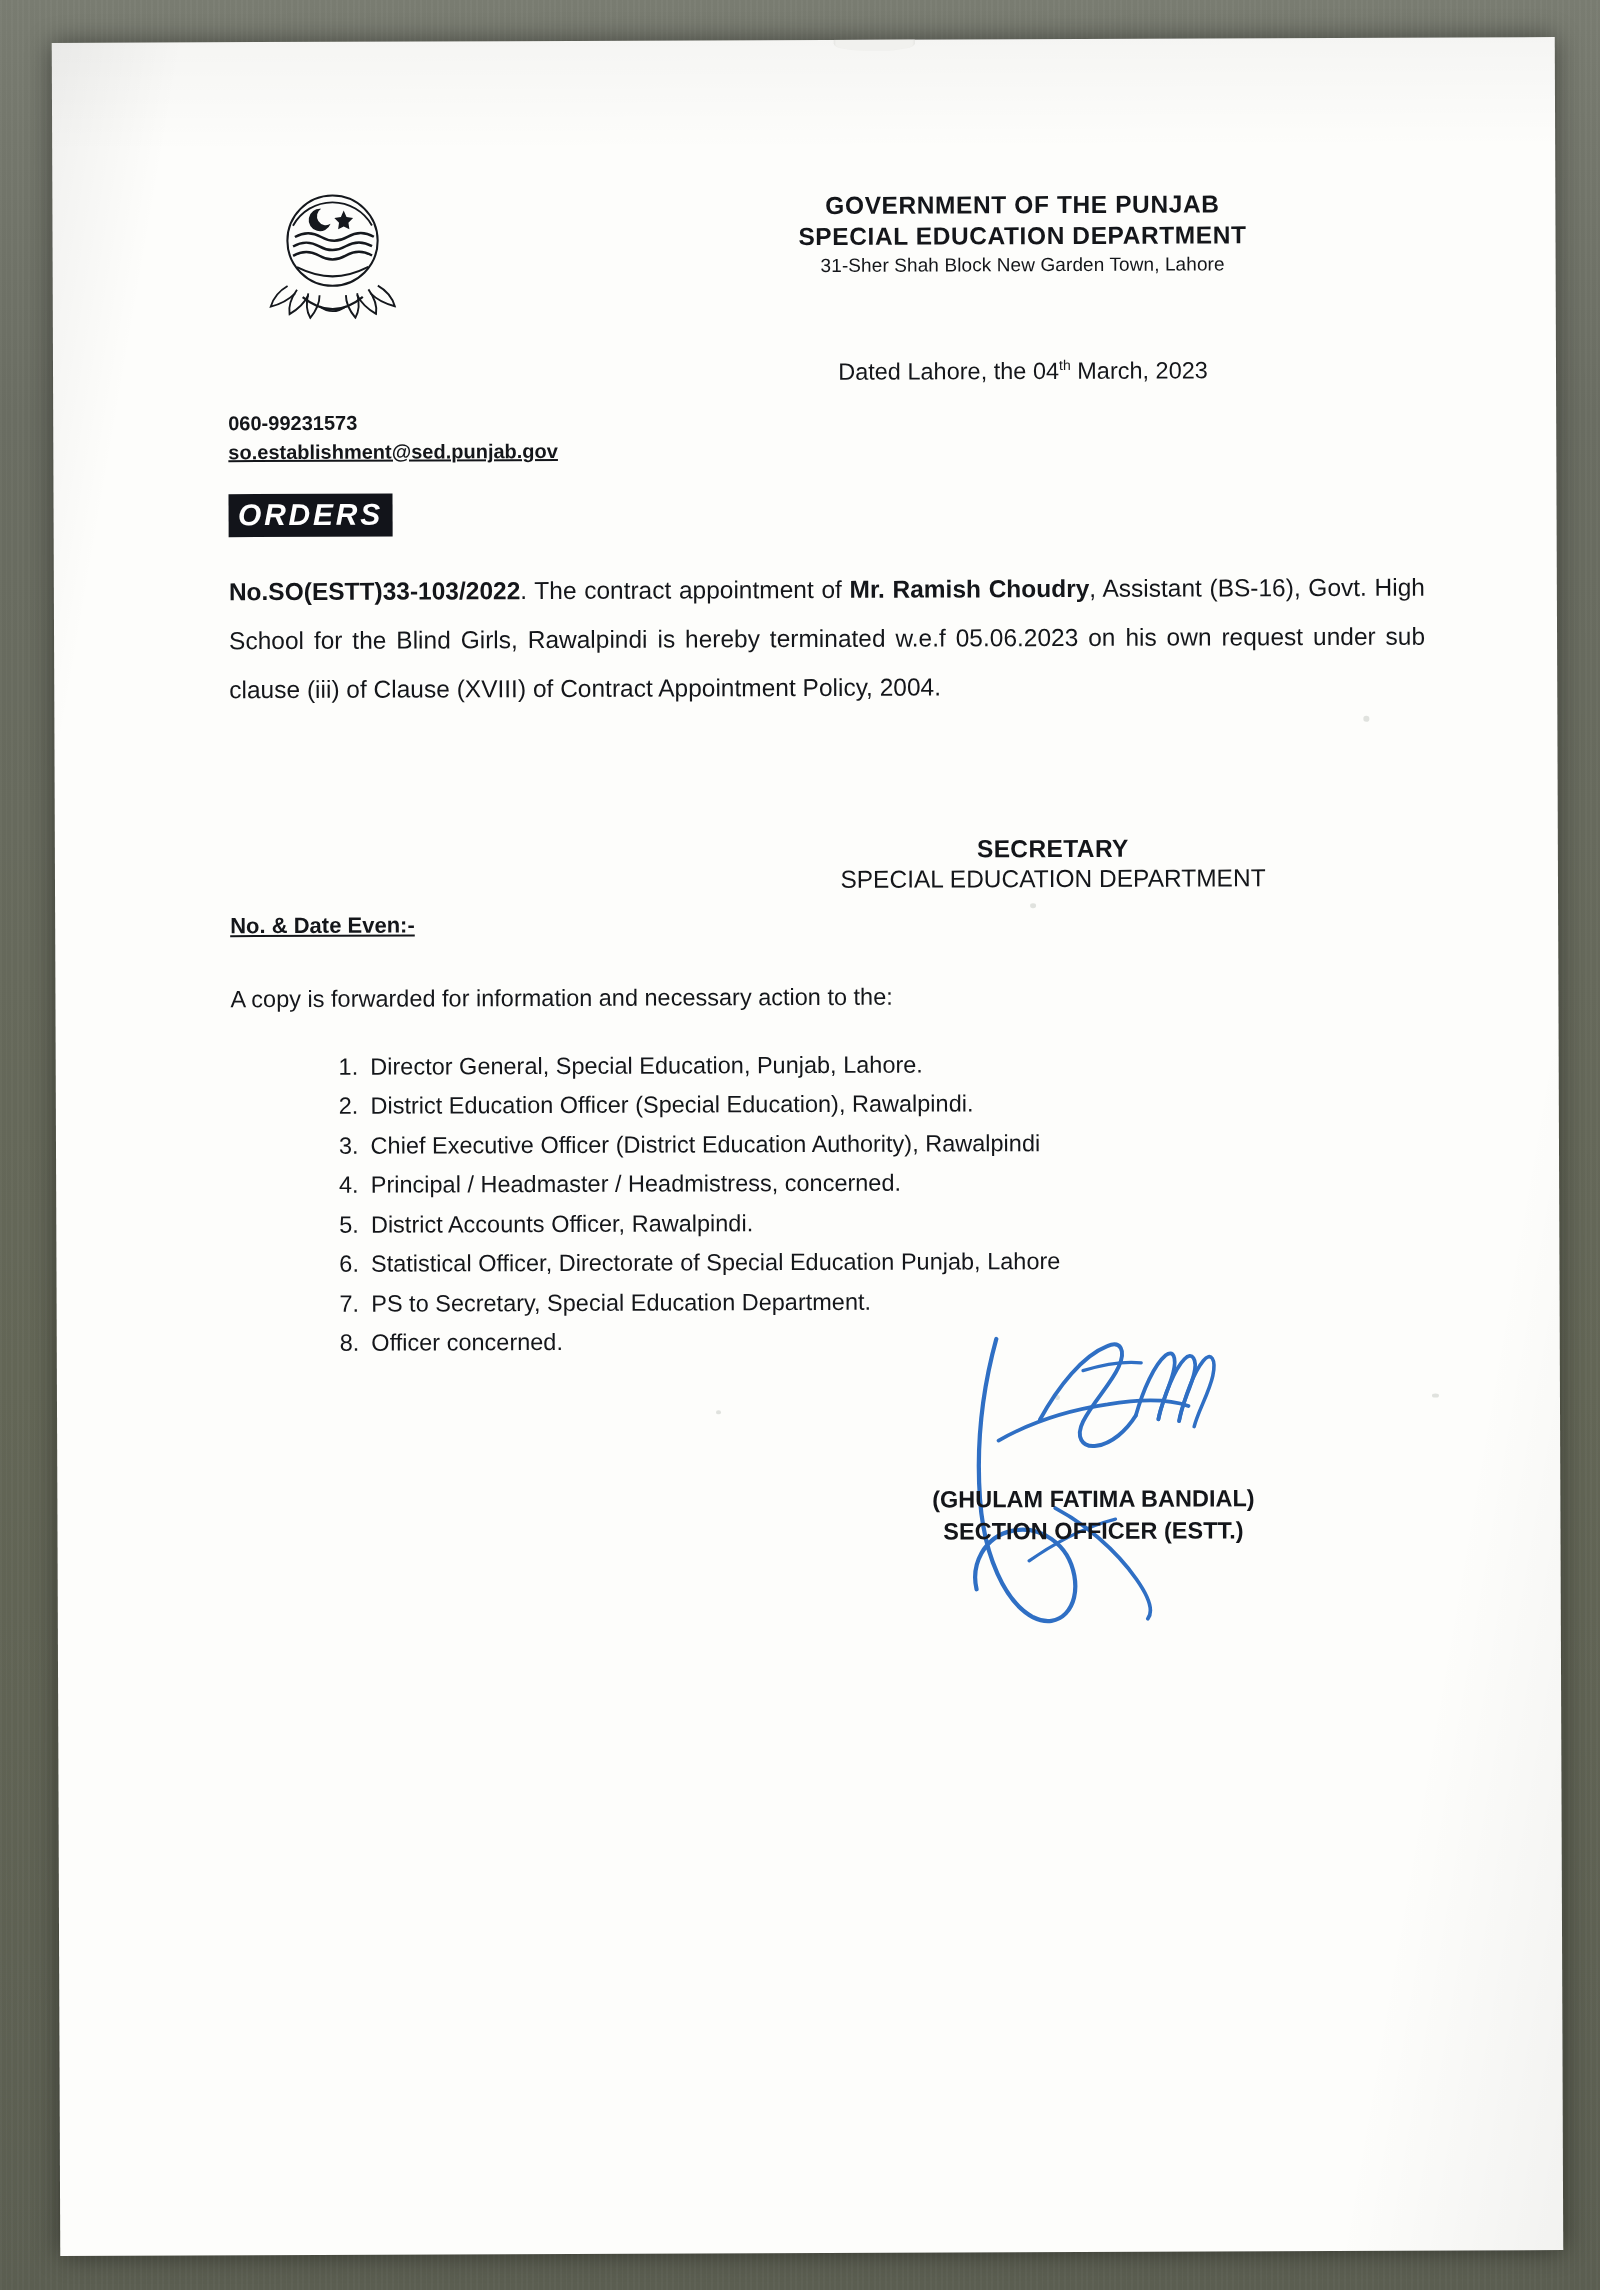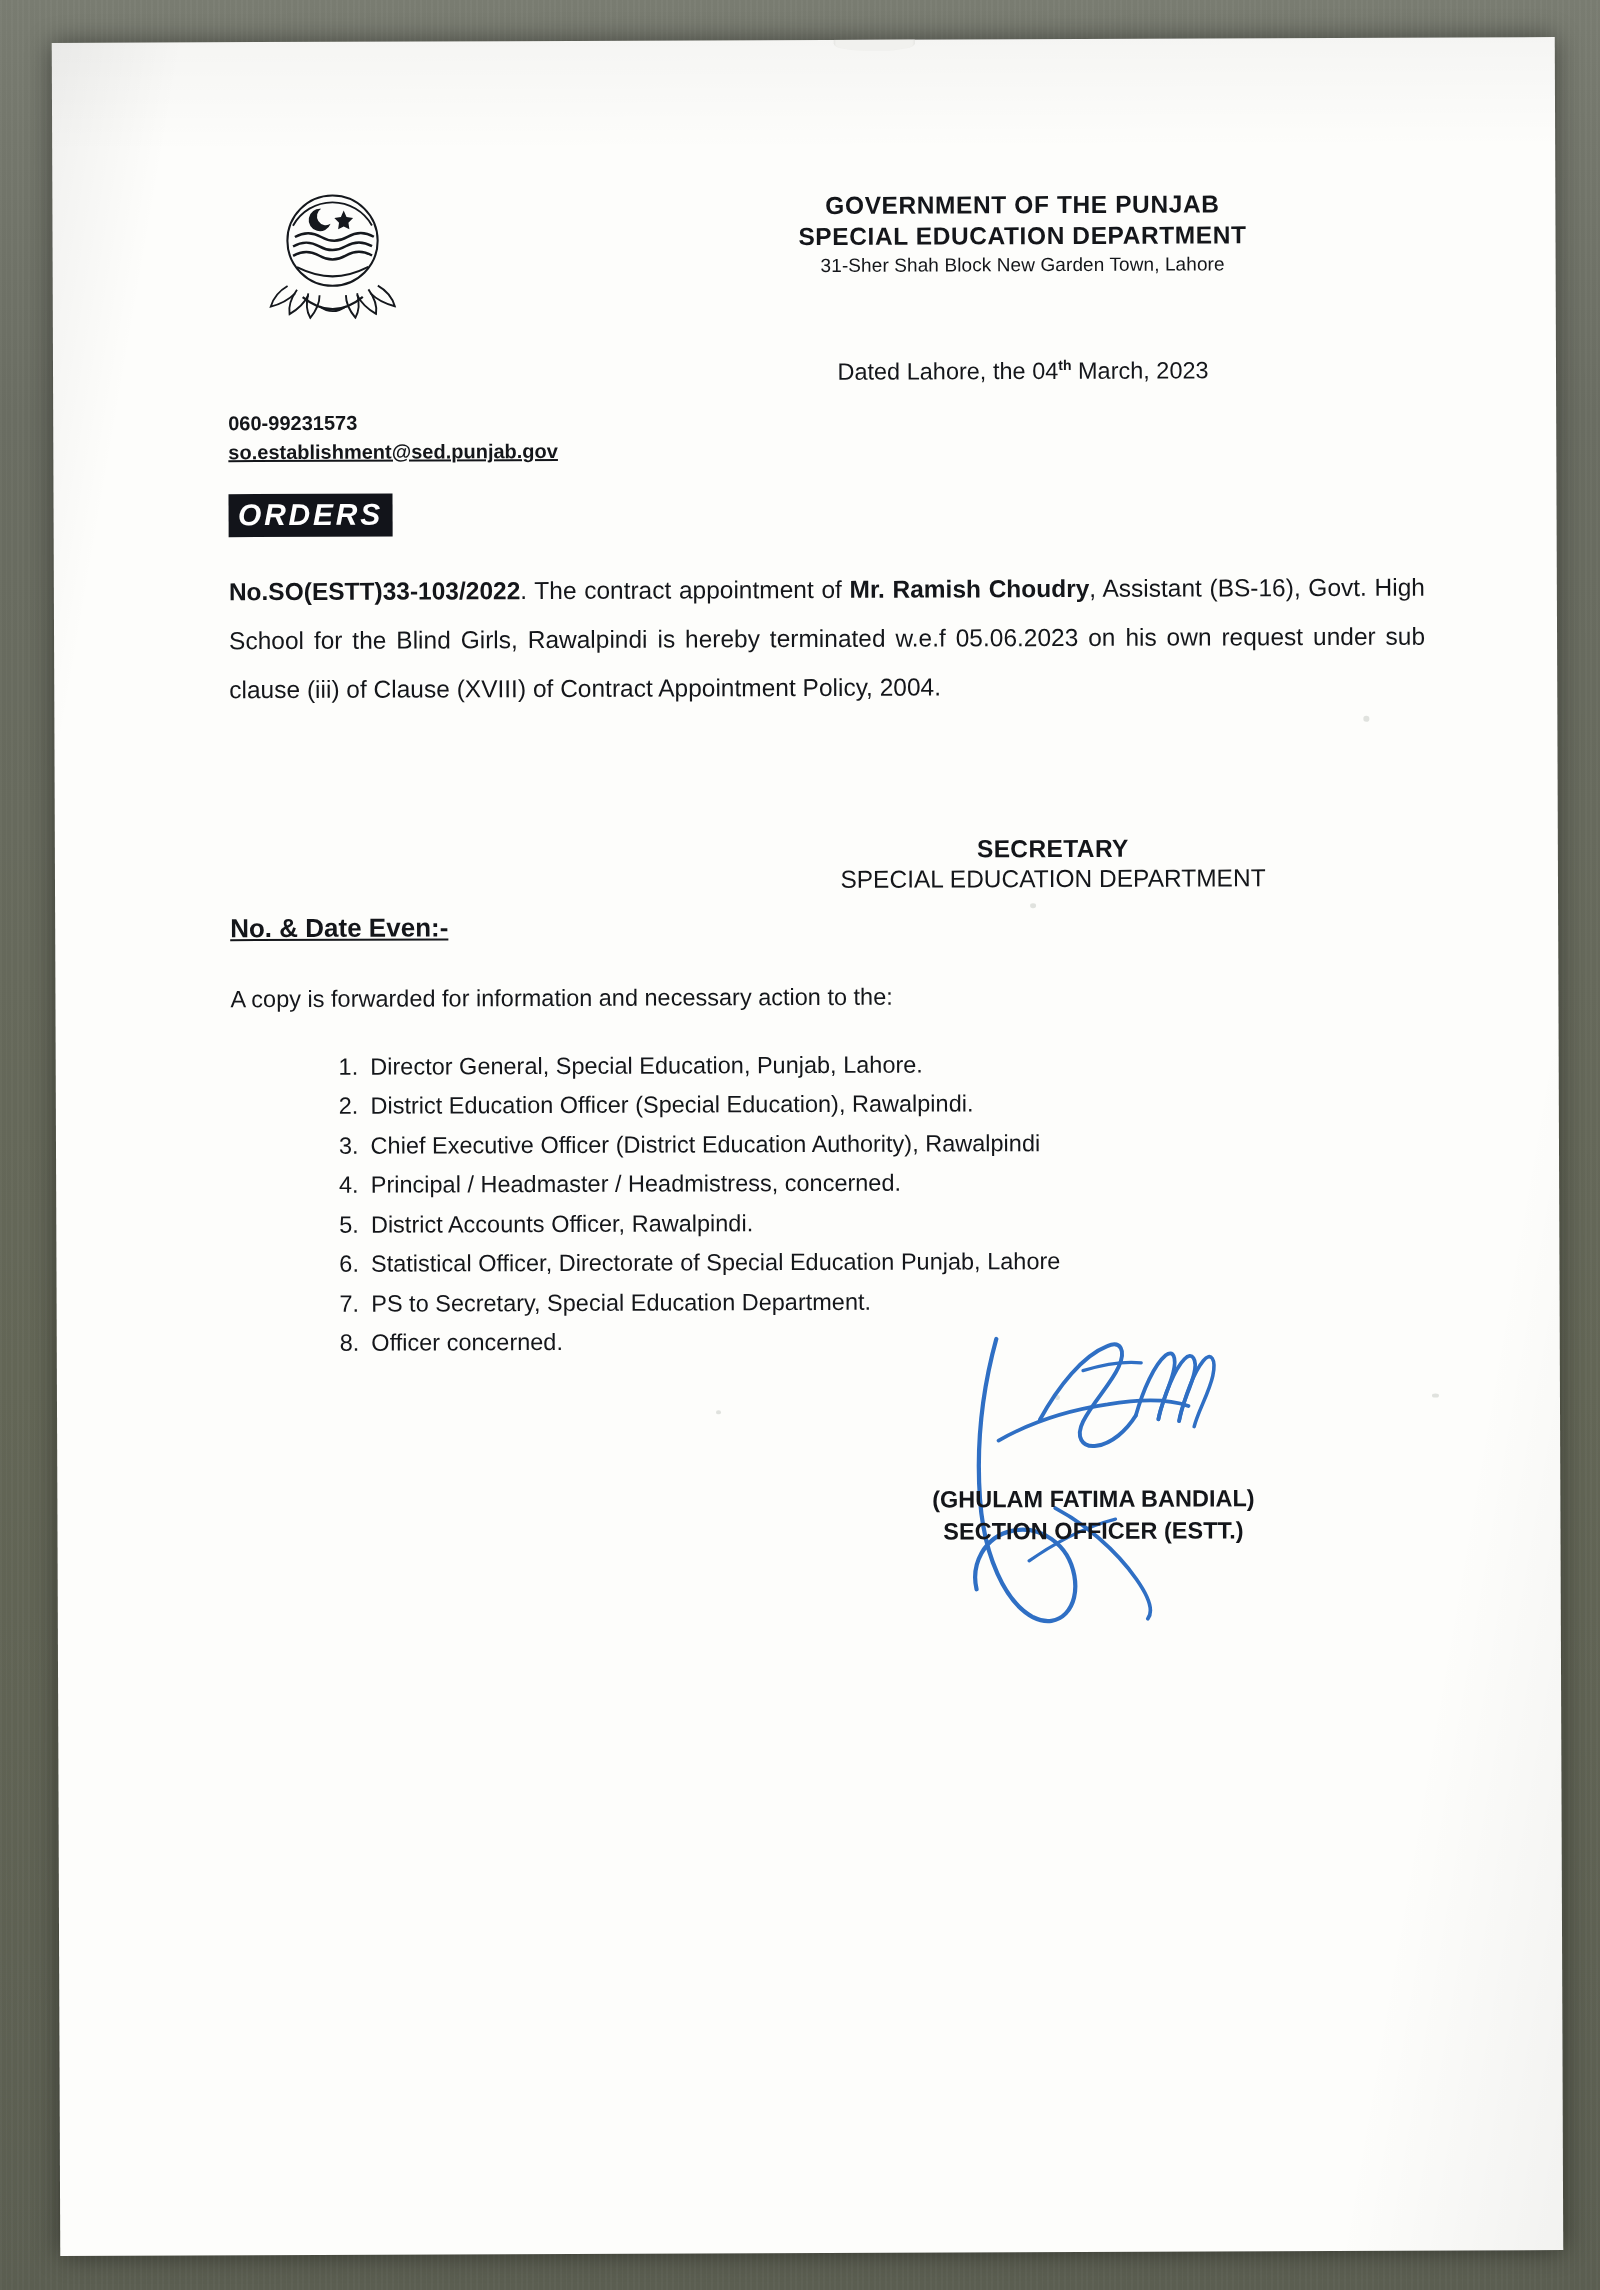--- a/index.html
+++ b/index.html
@@ -106,21 +106,21 @@
     letter-spacing: 0.1px;
   }
   .dated {
     position: absolute;
     left: 603px;
     top: 318px;
     width: 734px;
     text-align: center;
     font-size: 23.5px;
   }
-  .dated sup { font-size: 14px; font-weight: bold; }
+  .dated sup { font-size: 14px; }
 
   .contact {
     position: absolute;
     left: 175px;
     top: 367px;
     font-size: 20px;
     font-weight: bold;
     line-height: 1.45;
   }
   .contact .email {
@@ -168,21 +168,21 @@
   }
   .sig-dept {
     font-size: 24.5px;
     margin-top: 1.9px;
   }
 
   .no-date {
     position: absolute;
     left: 175px;
     top: 871px;
-    font-size: 26px;
+    font-size: 22px;
     font-weight: bold;
     text-decoration: underline;
   }
 
   .copy-line {
     position: absolute;
     left: 175px;
     top: 944px;
     font-size: 23.5px;
   }

